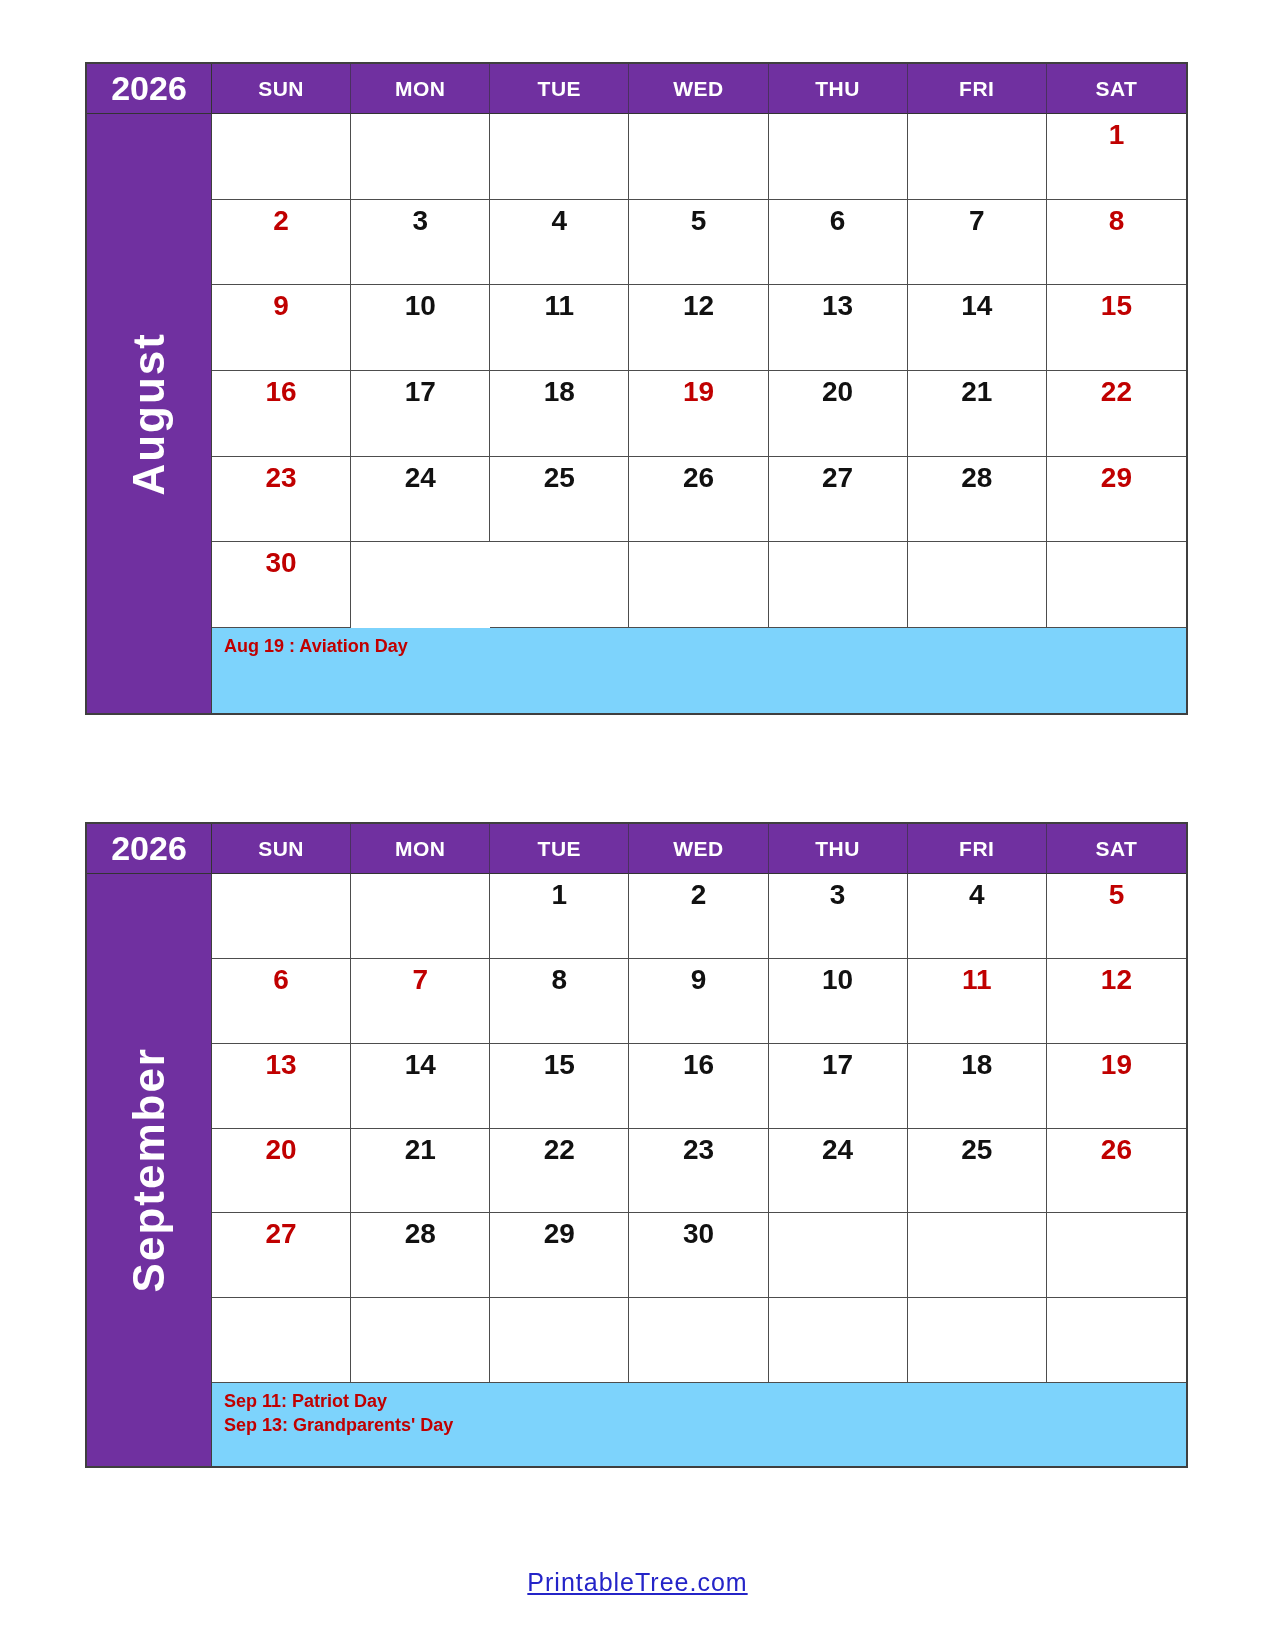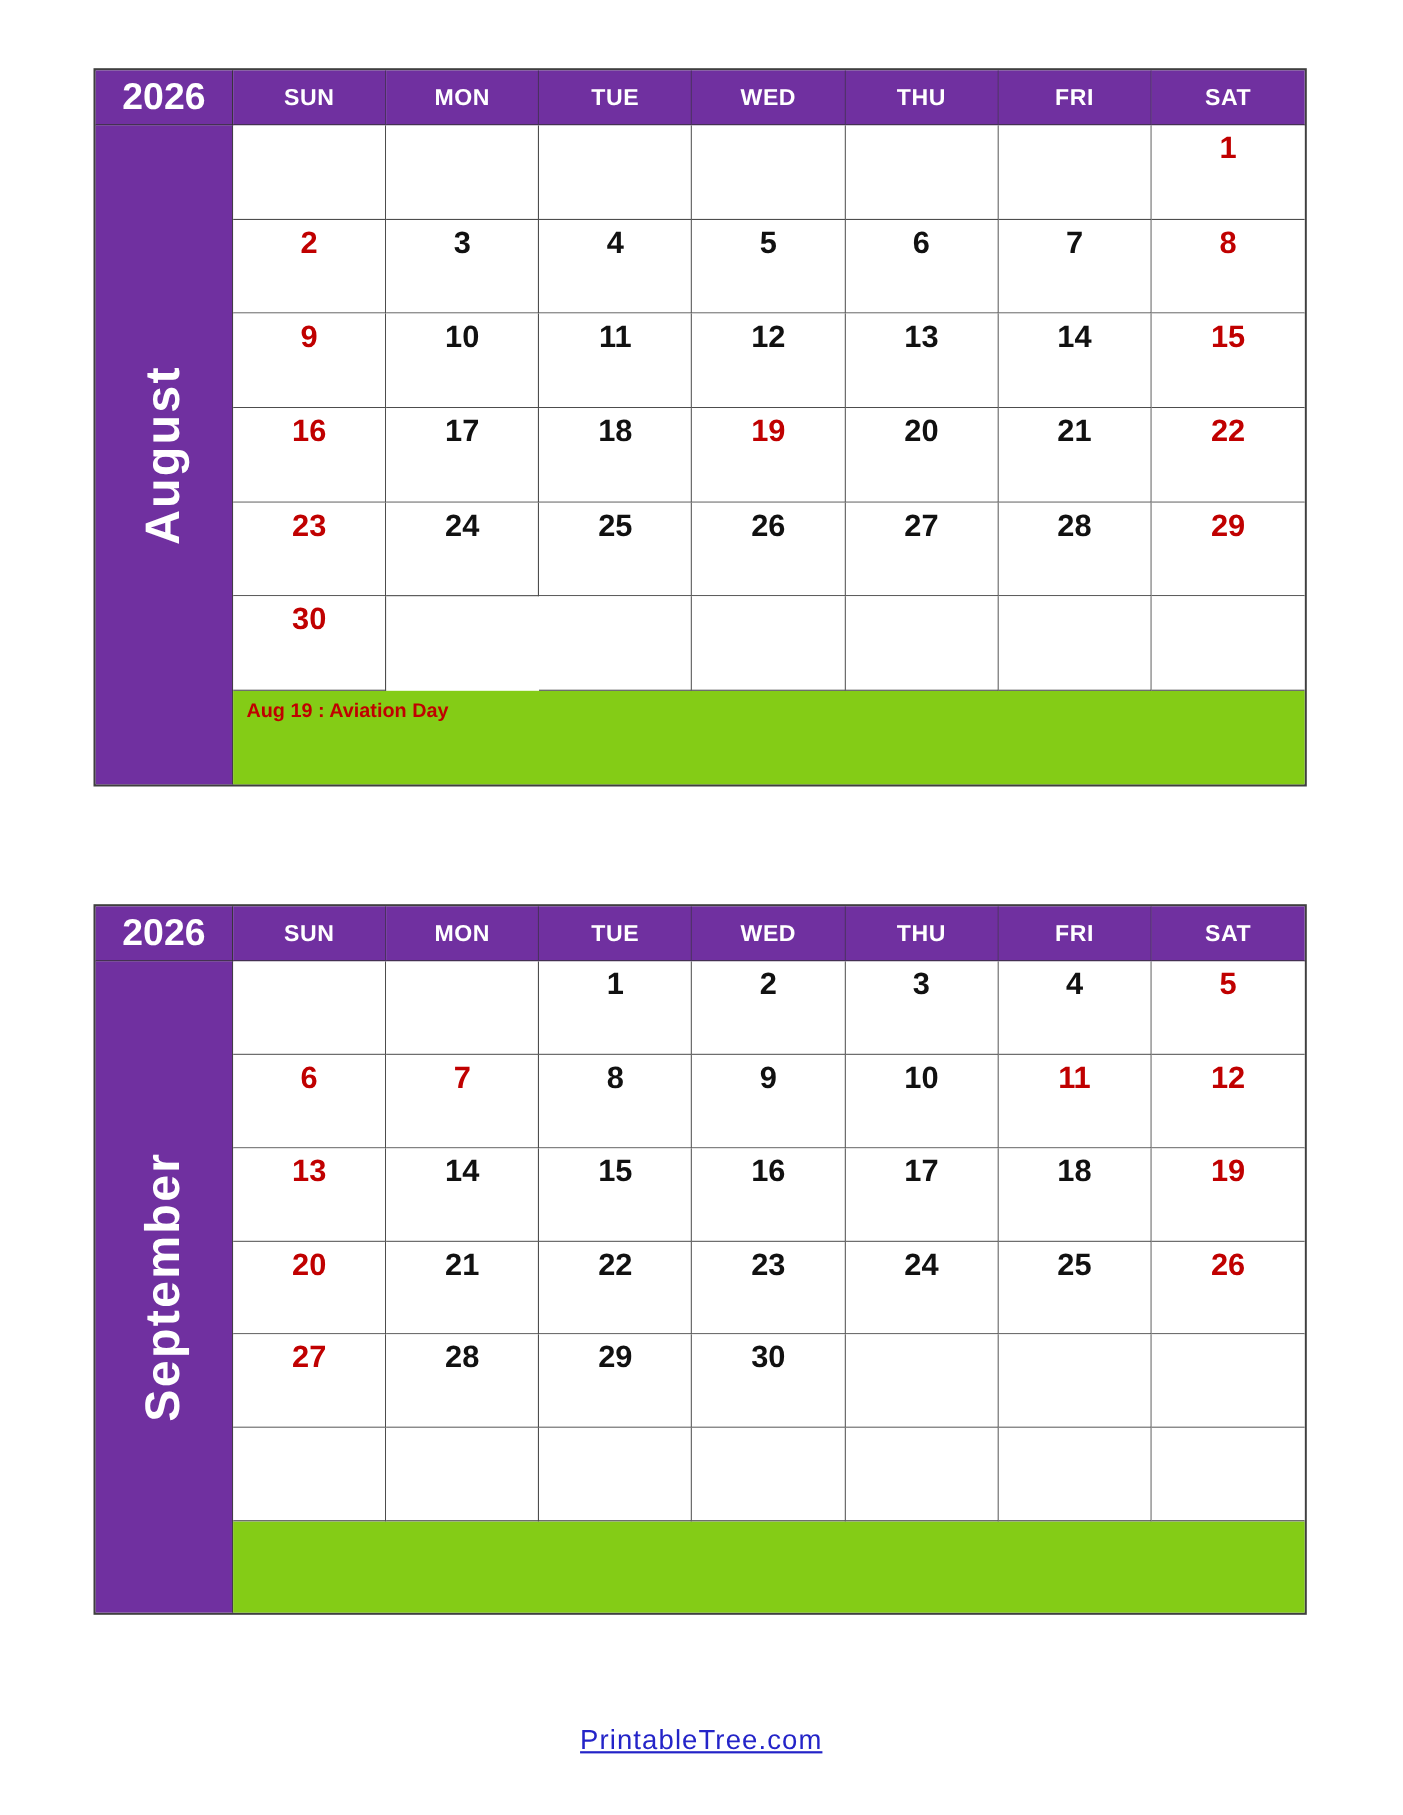--- a/index.html
+++ b/index.html
@@ -42,21 +42,21 @@
     box-sizing:border-box;
     border-right:1px solid #4d4d4d;border-bottom:1px solid #4d4d4d;
     font-weight:bold;font-size:28px;color:var(--dblack);
     display:flex;justify-content:center;align-items:flex-start;
     padding-top:5px;background:#fff;
   }
   .cell.red{color:var(--red);}
   .notes{
     grid-column:2 / 9;grid-row:8;box-sizing:border-box;
     padding:6px 0 0 12px;color:var(--red);
-    font-weight:bold;font-size:18px;line-height:1.35;background:#84cc16;
+    font-weight:bold;font-size:18px;line-height:1.35;background:#7dd3fc;
   }
   .footer{
     position:absolute;top:1568px;left:0;width:100%;text-align:center;
   }
   .footer a{
     color:var(--blue);font-size:25px;font-weight:normal;
     text-decoration:underline;letter-spacing:1px;
   }
 </style>
 </head>
@@ -119,20 +119,22 @@
     <div class="cell" style="grid-area: 7 / 7;"></div>
     <div class="cell" style="grid-area: 7 / 8; border-right: none;"></div>
   </div>
 
 <div class="cal" id="cal-1">
   <div class="ycell">2026</div>
   <div class="mcell">
     <span class="mname">September</span>
   </div>
   <div class="notes">
+      <div>Sep 11: Patriot Day</div>
+      <div>Sep 13: Grandparents' Day</div>
     </div>
 <div class="dow" style="grid-area: 1 / 2;">SUN</div>
     <div class="dow" style="grid-area: 1 / 3;">MON</div>
     <div class="dow" style="grid-area: 1 / 4;">TUE</div>
     <div class="dow" style="grid-area: 1 / 5;">WED</div>
     <div class="dow" style="grid-area: 1 / 6;">THU</div>
     <div class="dow" style="grid-area: 1 / 7;">FRI</div>
     <div class="dow" style="grid-area: 1 / 8; border-right: none;">SAT</div>
     <div class="cell" style="grid-area: 2 / 2;"></div>
     <div class="cell" style="grid-area: 2 / 3;"></div>

